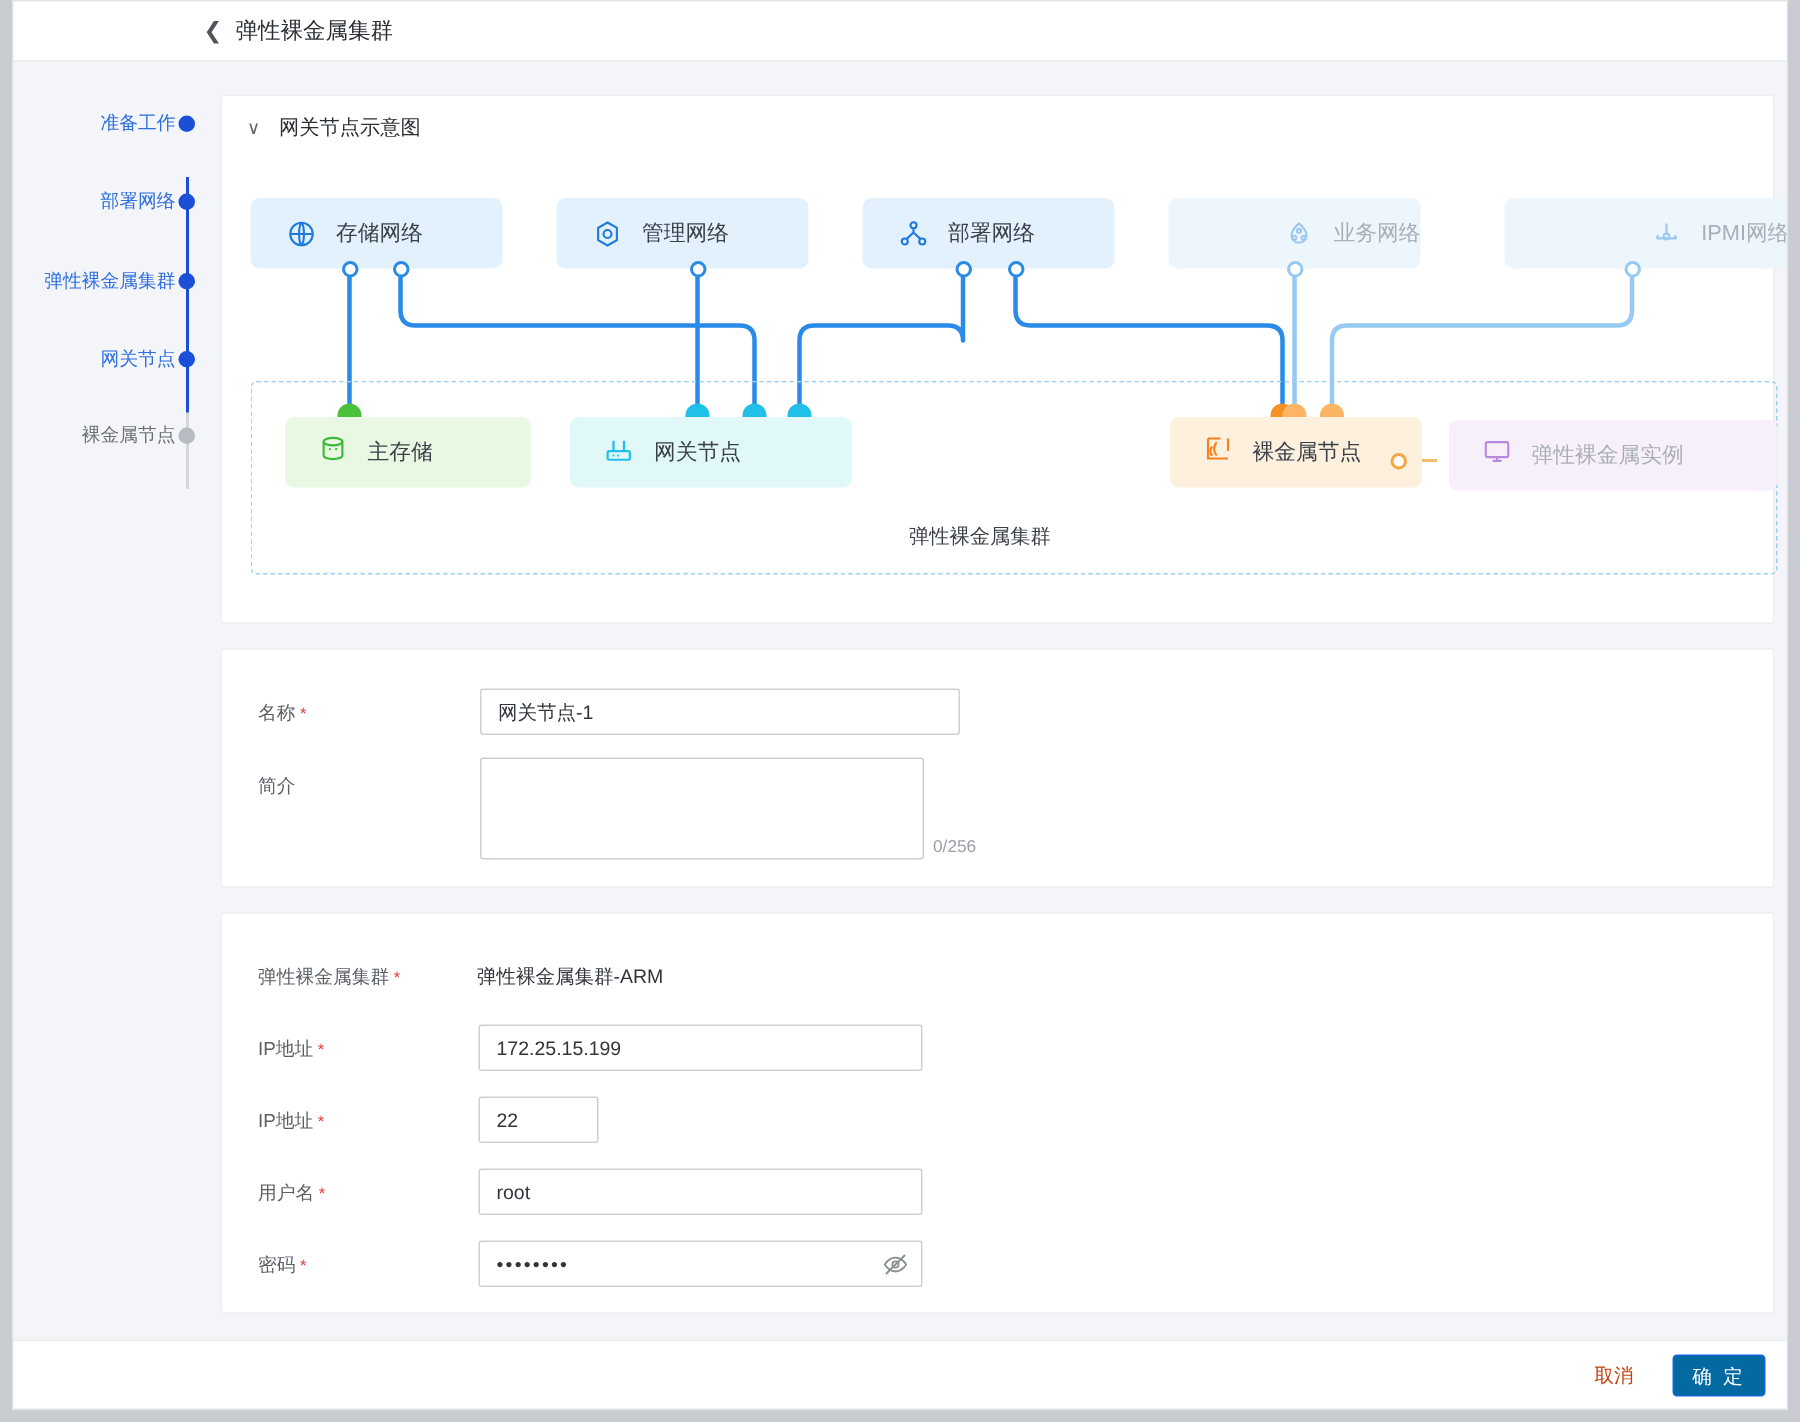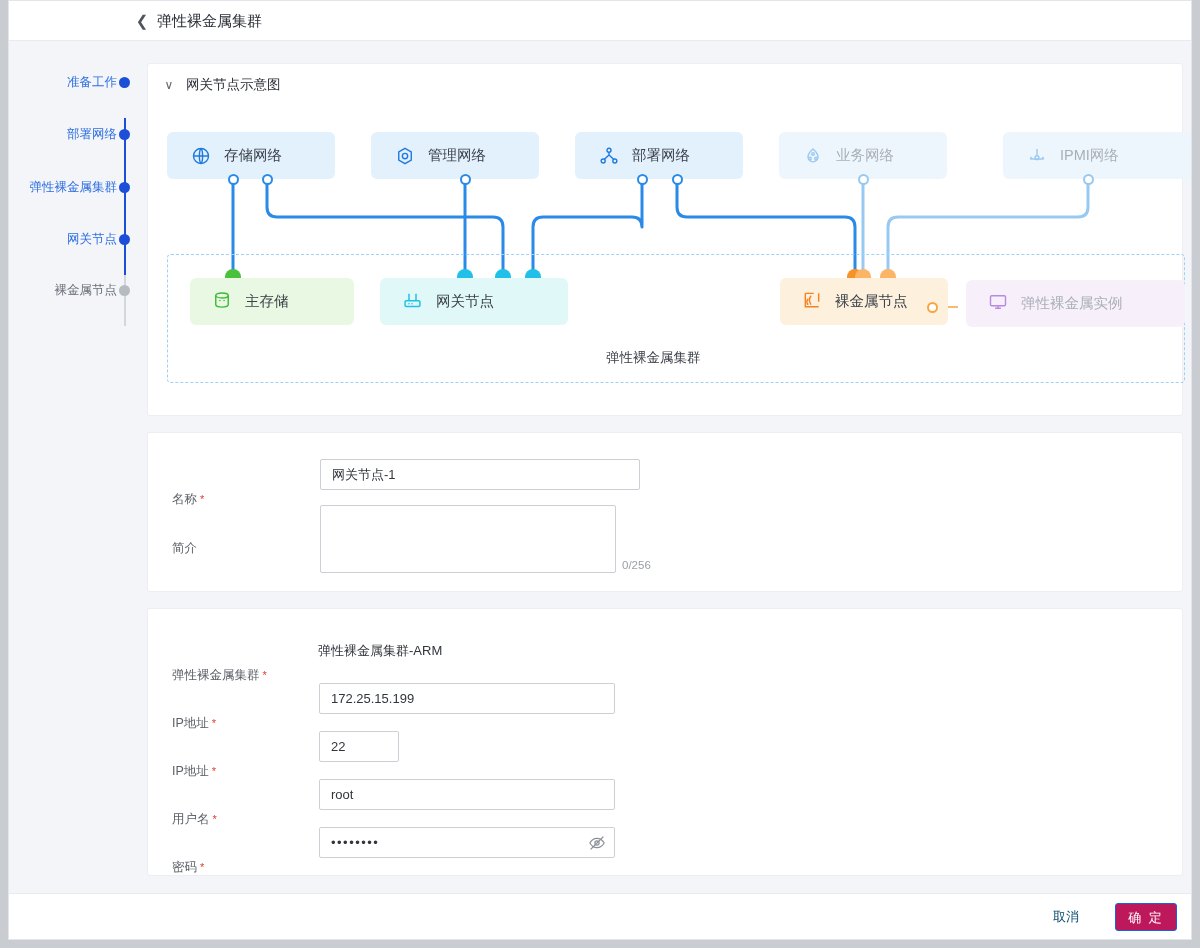--- a/index.html
+++ b/index.html
@@ -95,21 +95,21 @@
     width: 1036px; height: 353px;
   }
   .netbox {
     position: absolute;
     height: 47px; border-radius: 6px;
     background: #e3f1fd;
     display: flex; align-items: center;
     padding-left: 24px; gap: 13px;
     cursor: pointer;
   }
-  .netbox.dim { background: #eef6fd; cursor: default; }
+  .netbox.dim { background: #eef6fd; cursor: default; justify-content: flex-end; }
   .netbox .nb-label { font-size: 14.5px; color: #3b4049; white-space: nowrap; }
   .netbox.dim .nb-label { color: #a9afb8; }
   .netbox svg { display: block; }
   
   .nodebox {
     position: absolute; height: 47px; border-radius: 6px;
     display: flex; align-items: center; padding-left: 22px; gap: 13px;
     cursor: pointer;
   }
   .nodebox .nd-label { font-size: 14.5px; color: #3b4049; white-space: nowrap; }
@@ -136,21 +136,20 @@
   .port.light { border-color: #97c9f2; }
   .port.orange { border-color: #f7a641; }
   .plug {
     position: absolute; width: 16px; height: 9px;
     border-radius: 8px 8px 0 0;
   }
   .flabel {
     position: absolute;
     font-size: 12.5px; color: #5a5f67; line-height: 18px;
     white-space: nowrap;
-    margin-top: 24px;
   }
   .req { color: #e8392e; font-size: 11px; margin-left: 3px; }
   .finput {
     position: absolute;
     border: 1px solid #ccd0d6; border-radius: 2px;
     background: #ffffff;
     font-size: 13px; color: #31353c;
     padding: 0 11px;
     font-family: "Liberation Sans", sans-serif;
     outline: none;
@@ -186,26 +185,26 @@
     border-top: 1px solid #e8eaee;
   }
   .btn {
     position: absolute; top: 9px;
     height: 28px; border-radius: 3px;
     font-size: 13px; line-height: 26px; text-align: center;
     cursor: pointer;
     font-family: "Liberation Sans", sans-serif;
   }
   .btn-cancel {
-    right: 100px; width: 54px;
-    background: transparent; border: none; color: #0c4a6e;
+    right: 90px; width: 54px;
+    background: transparent; border: none; color: #c2410c;
   }
   .btn-ok {
     right: 16px; width: 62px;
-    background: #be185d; border: 1px solid #1565d8; color: #ffffff;
+    background: #0369a1; border: 1px solid #1565d8; color: #ffffff;
     letter-spacing: 2px;
   }
 </style>
 </head>
 <body>
 
 <div class="app">
 
   <div class="topbar">
     <div class="back-icon">❮</div>

